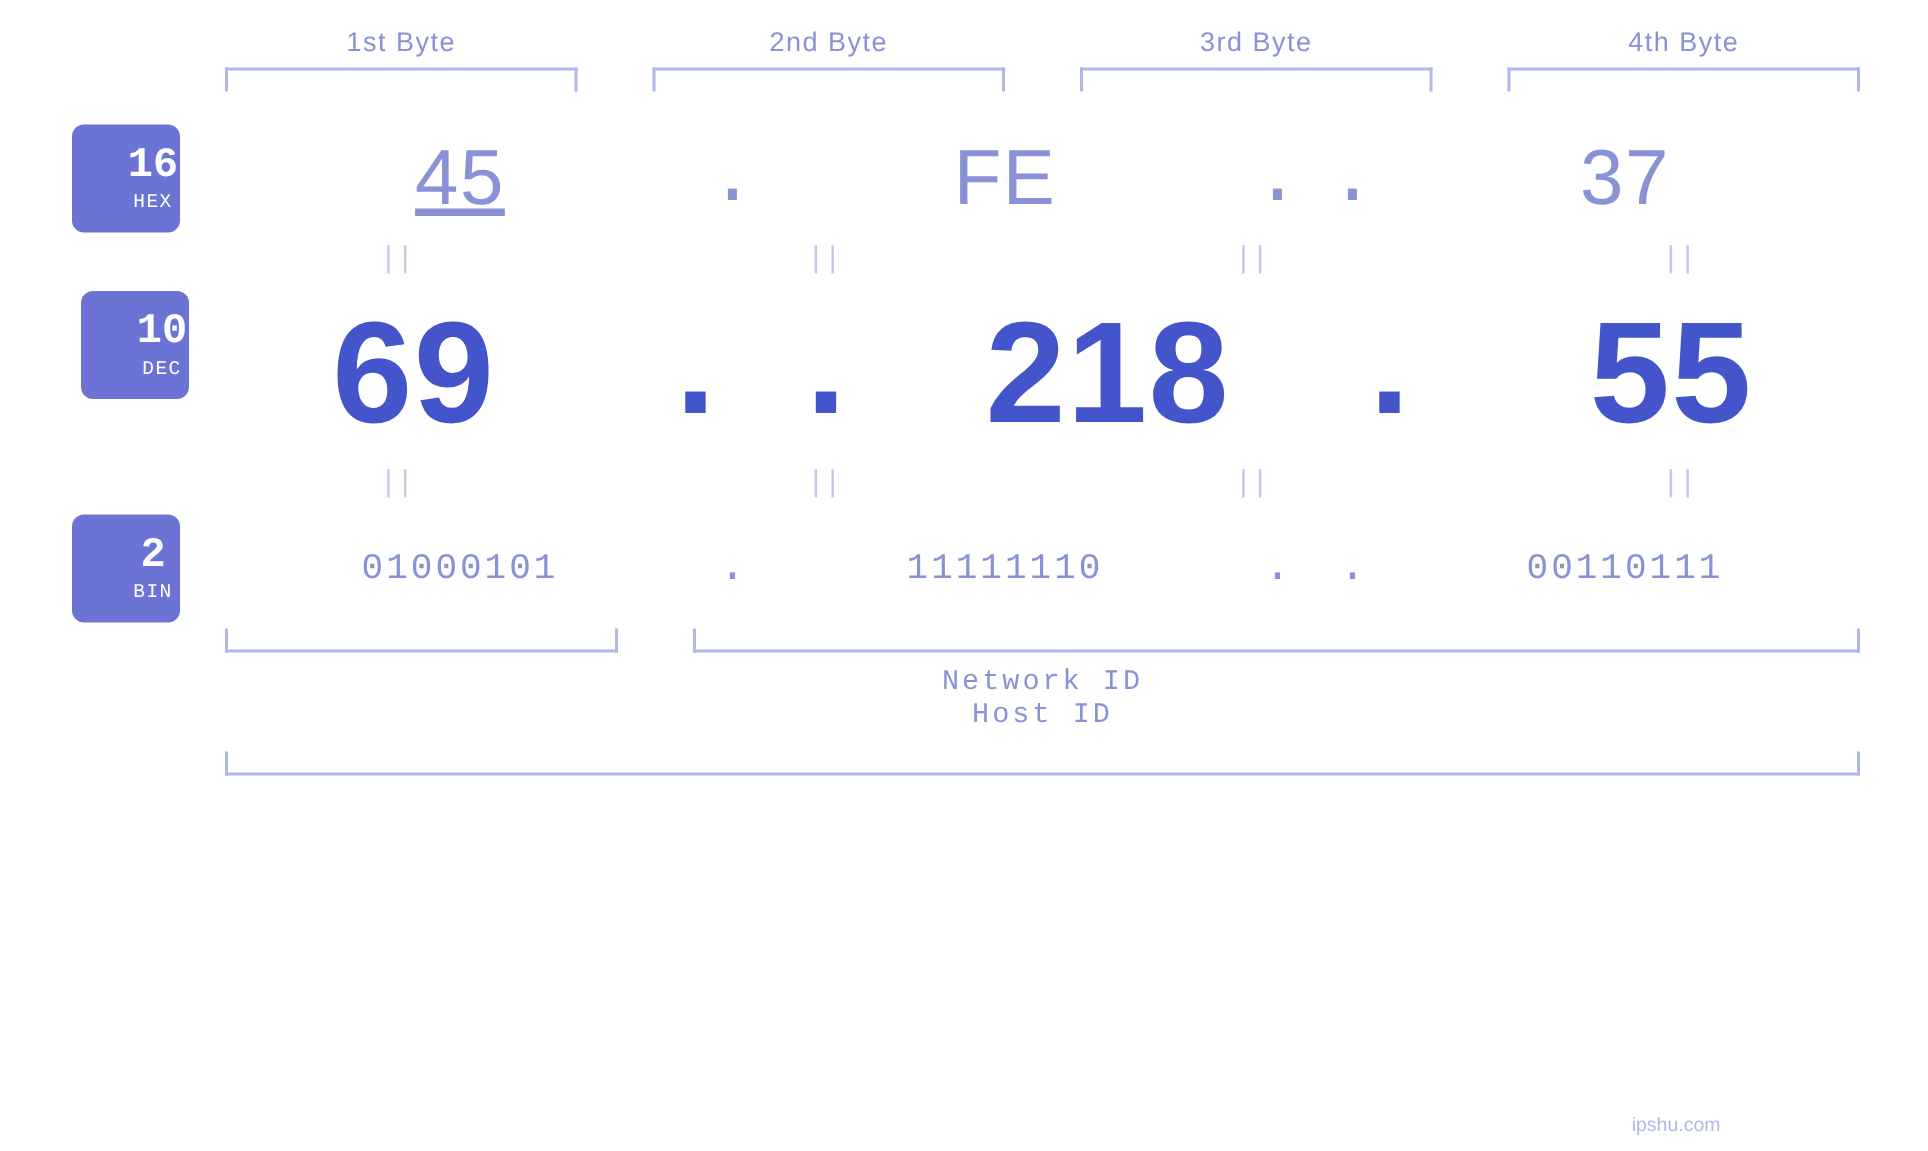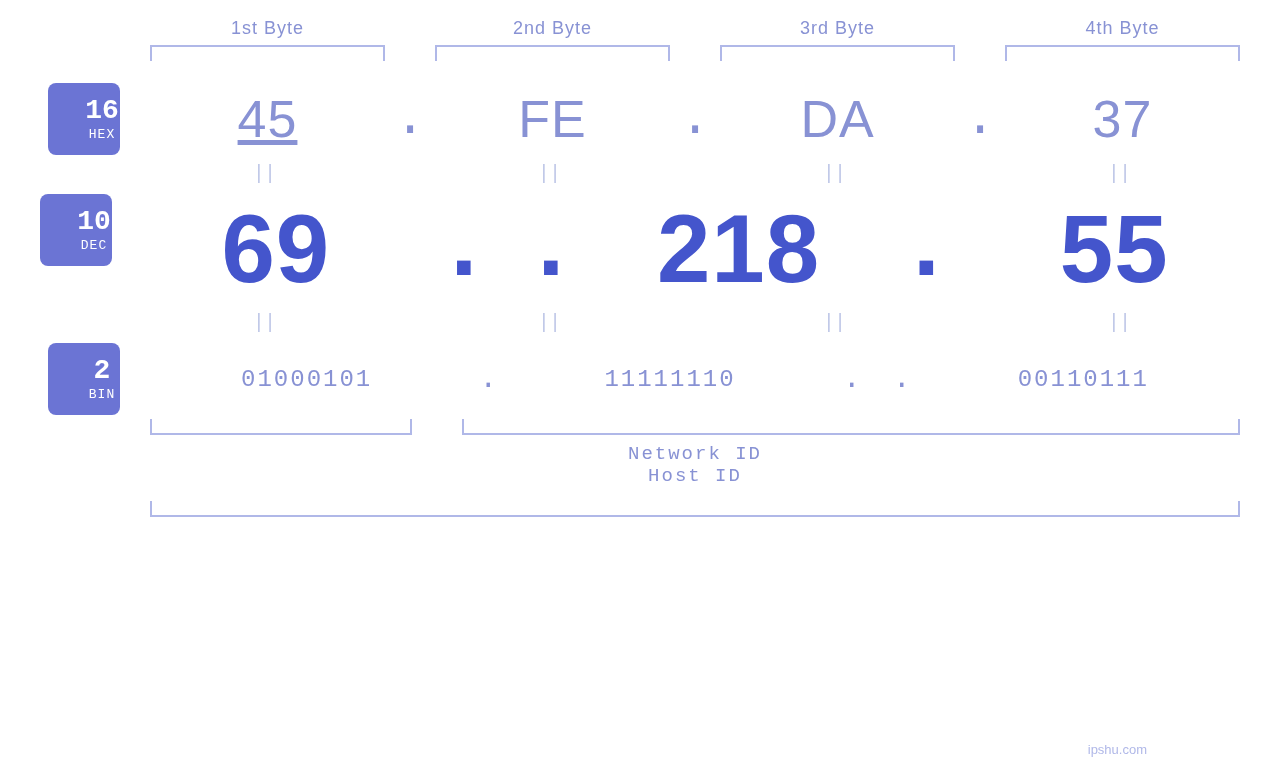--- a/index.html
+++ b/index.html
@@ -126,23 +126,20 @@
         </div>
         <div class="dot-col" style="width:50px; text-align:center; font-size:52px; color:#8892d4;">
           <span>.</span>
         </div>
         <div class="byte-col" style="font-size:52px; color:#8892d4;">
           <span>FE</span>
         </div>
         <div class="dot-col" style="width:50px; text-align:center; font-size:52px; color:#8892d4;">
           <span>.</span>
         </div>
-        <div class="byte-col" style="font-size:52px; color:#8892d4;">
-          <span>DA</span>
-        </div>
         <div class="dot-col" style="width:50px; text-align:center; font-size:52px; color:#8892d4;">
           <span>.</span>
         </div>
         <div class="byte-col" style="font-size:52px; color:#8892d4;">
           <span>37</span>
         </div>
       </div>
     </div>
 
     <div style="display:flex; flex-direction:row; align-items:center; margin-left:150px; width:1090px; margin-top:6px;">
@@ -158,21 +155,21 @@
         <span>||</span>
       </div>
       <div style="width:50px;"></div>
       <div class="byte-col" style="color:#c0c8e8; font-size:20px; letter-spacing:6px;">
         <span>||</span>
       </div>
     </div>
 
     <div style="position:relative; margin-top:10px; height:110px; display:flex; align-items:center;">
 
-      <div class="badge" style="left:40px; top:0;">
+      <div class="badge" style="left:54px; top:0;">
         <span class="badge-number">10</span>
         <span class="badge-label">DEC</span>
       </div>
 
       <div style="display:flex; flex-direction:row; align-items:center; margin-left:150px; width:1090px;gap:37px;">
         <div class="byte-col" style="font-size:96px; font-weight:bold; color:#4455cc;">
           <span>69</span>
         </div>
         <div class="dot-col" style="width:50px; text-align:center; font-size:96px; font-weight:bold; color:#4455cc;">
           <span>.</span>

